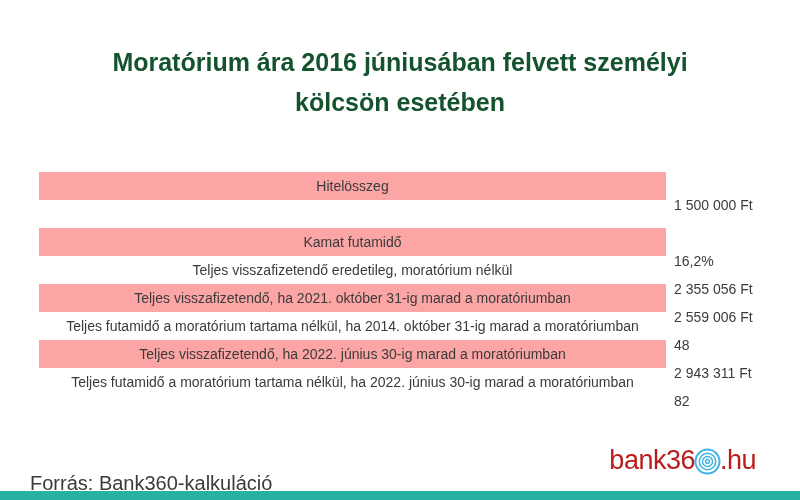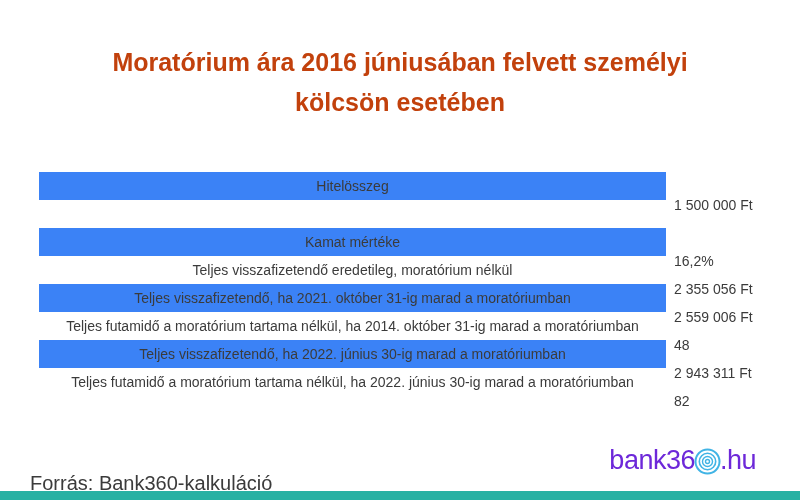--- a/index.html
+++ b/index.html
@@ -13,21 +13,21 @@
     overflow: hidden;
   }
   .title {
     position: absolute;
     top: 42px; left: 0;
     width: 800px;
     text-align: center;
     font-size: 25px;
     font-weight: bold;
     line-height: 40px;
-    color: #c2410c;
+    color: #14532d;
   }
   .table {
     position: absolute;
     top: 172px; left: 39px;
     width: 733px;
   }
   .row { display: flex; height: 28px; }
   .cell-label {
     width: 627px;
     display: flex; align-items: center; justify-content: center;
@@ -37,32 +37,32 @@
   }
   .col-gap { width: 8px; background: #ffffff; }
   .cell-value {
     flex: 1;
     display: flex; align-items: center;
     font-size: 14px;
     white-space: nowrap;
     color: #3b3b3b;
     margin-top: 33px;
   }
-  .row.striped .cell-label, .row.striped .cell-value { background: #3b82f6; }
+  .row.striped .cell-label, .row.striped .cell-value { background: #fca5a5; }
   .source {
     position: absolute;
     left: 30px; top: 472px;
     font-size: 20px;
     color: #3b3b3b;
   }
   .logo {
     position: absolute;
     right: 44px; top: 443px;
     display: flex; align-items: center;
-    color: #6d28d9;
+    color: #b91c1c;
     font-size: 27px;
     letter-spacing: -0.5px;
     line-height: 34px;
   }
   .logo-circle { margin: 2px -1px 0 -1px; display: block; }
   .accent-bar {
     position: absolute;
     left: 0; bottom: 0;
     width: 800px; height: 9px;
     background: #28b1a3;
@@ -80,21 +80,21 @@
   <div class="row striped">
     <div class="cell-label">Hitelösszeg</div>
     <div class="col-gap"></div>
     <div class="cell-value">1 500 000 Ft</div>
   </div>
   <div class="row">
     <div class="col-gap"></div>
     <div class="cell-value">72</div>
   </div>
   <div class="row striped">
-    <div class="cell-label">Kamat mértéke</div>
+    <div class="cell-label">Kamat futamidő</div>
     <div class="col-gap"></div>
     <div class="cell-value">16,2%</div>
   </div>
   <div class="row">
     <div class="cell-label">Teljes visszafizetendő eredetileg, moratórium nélkül</div>
     <div class="col-gap"></div>
     <div class="cell-value">2 355 056 Ft</div>
   </div>
   <div class="row striped">
     <div class="cell-label">Teljes visszafizetendő, ha 2021. október 31-ig marad a moratóriumban</div>

